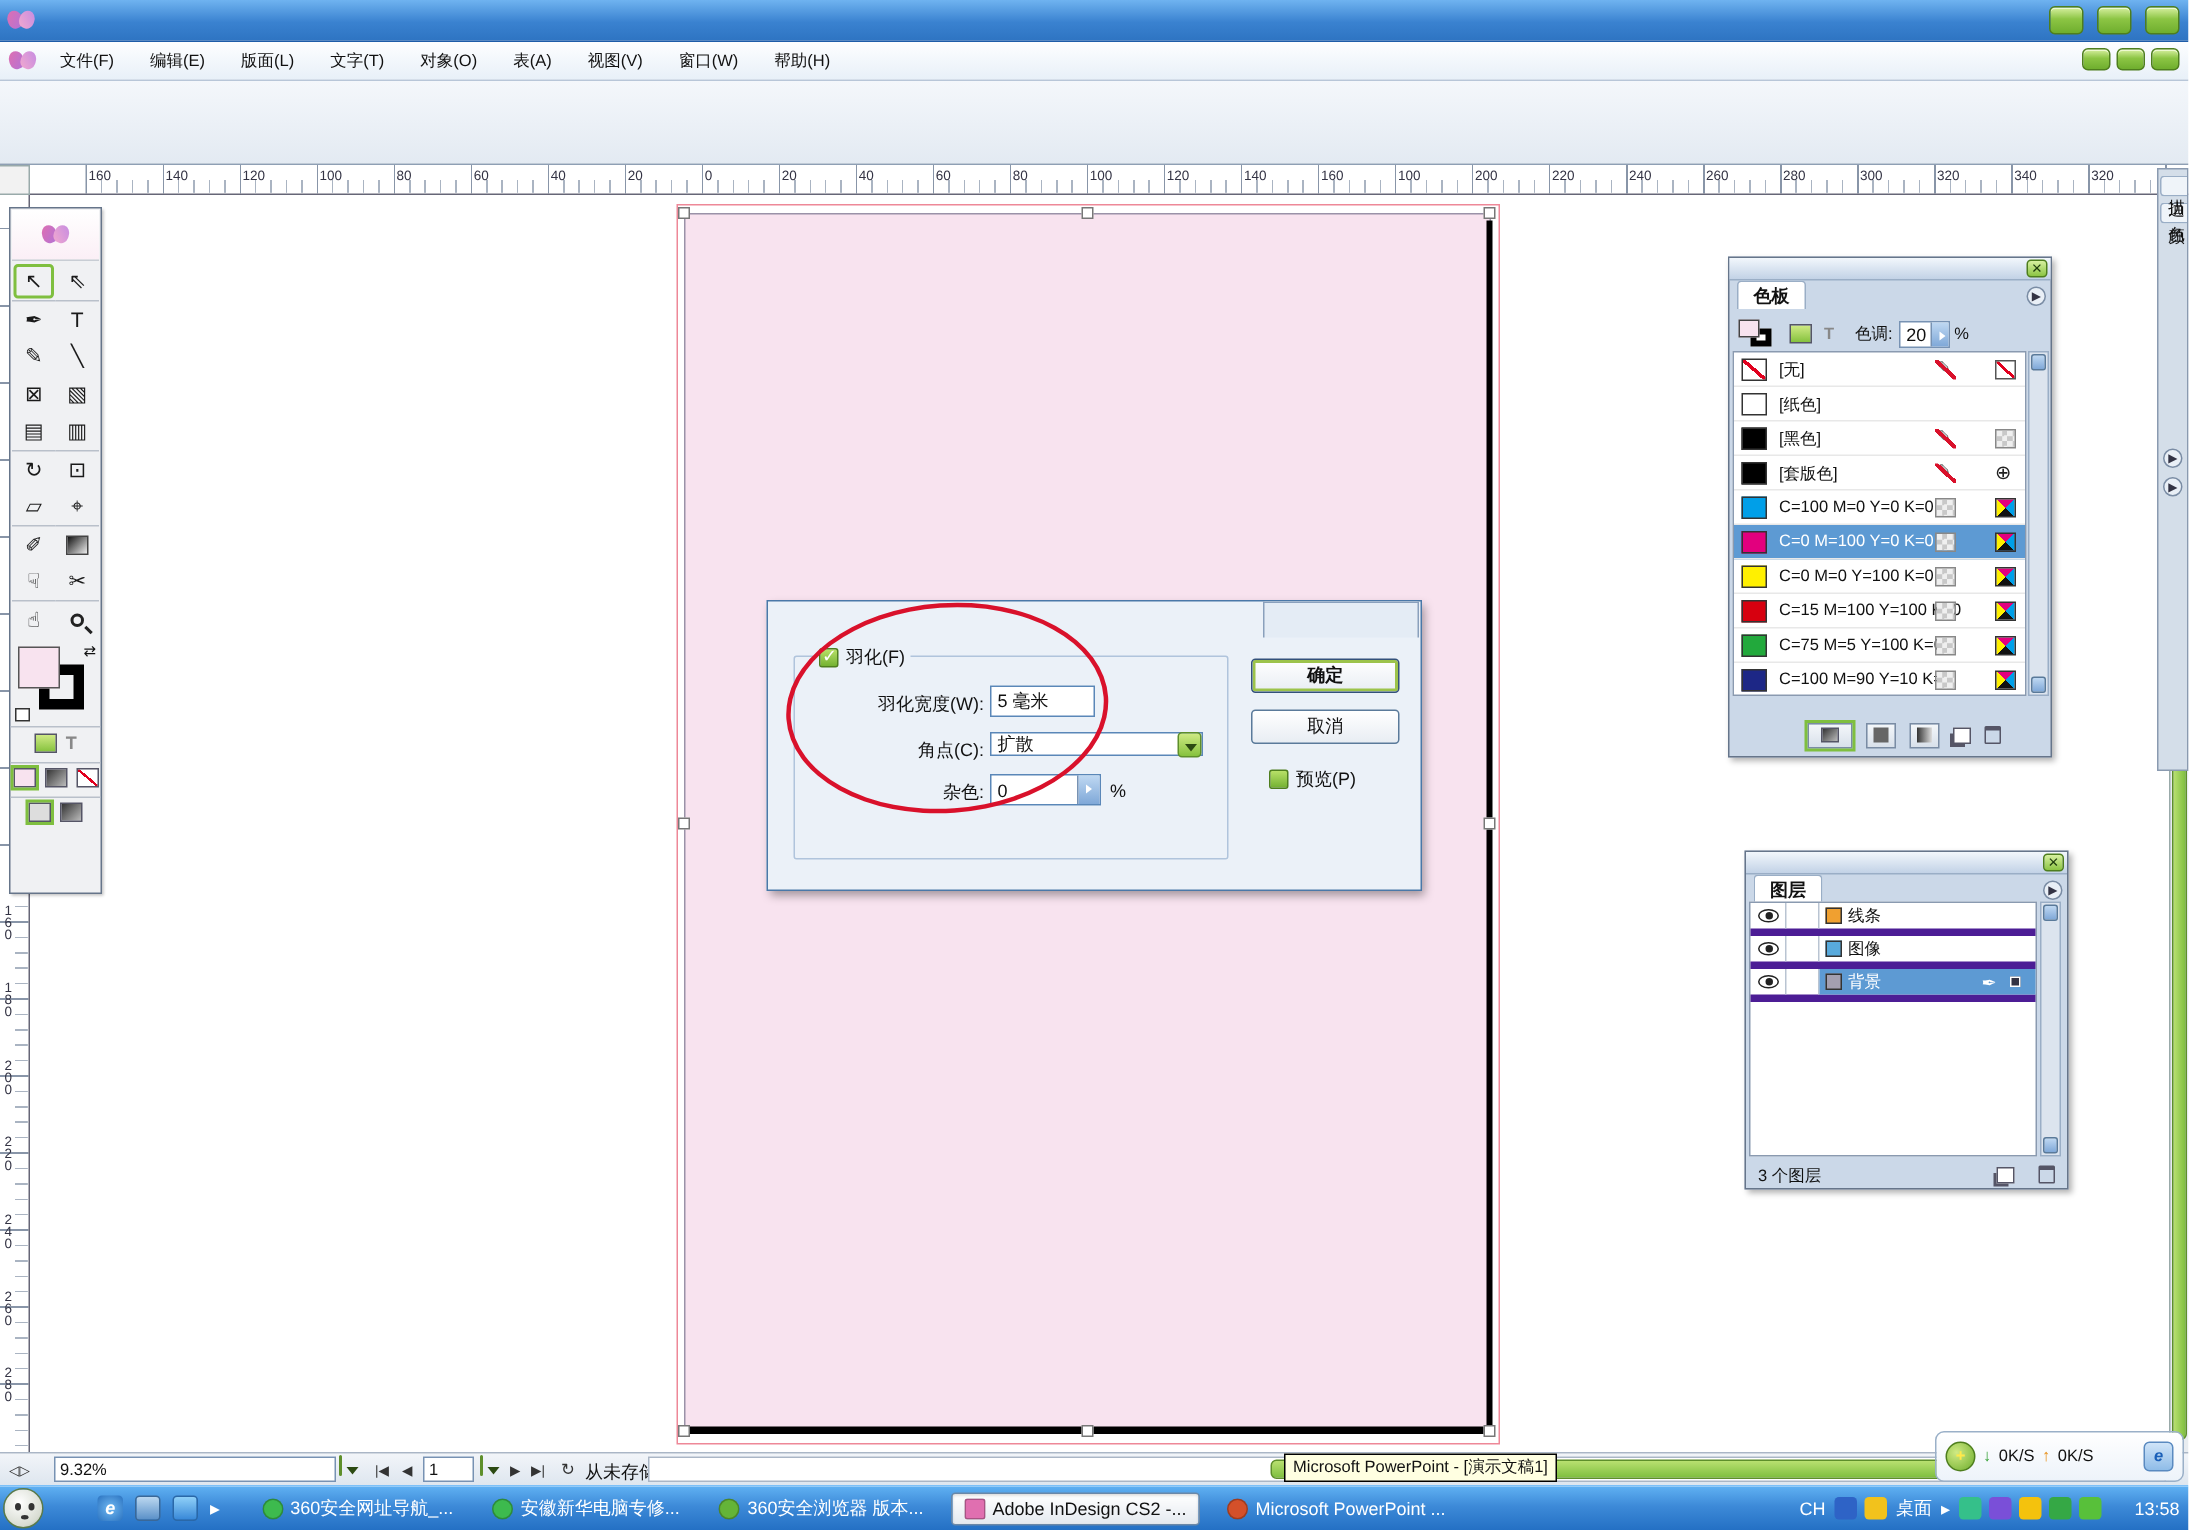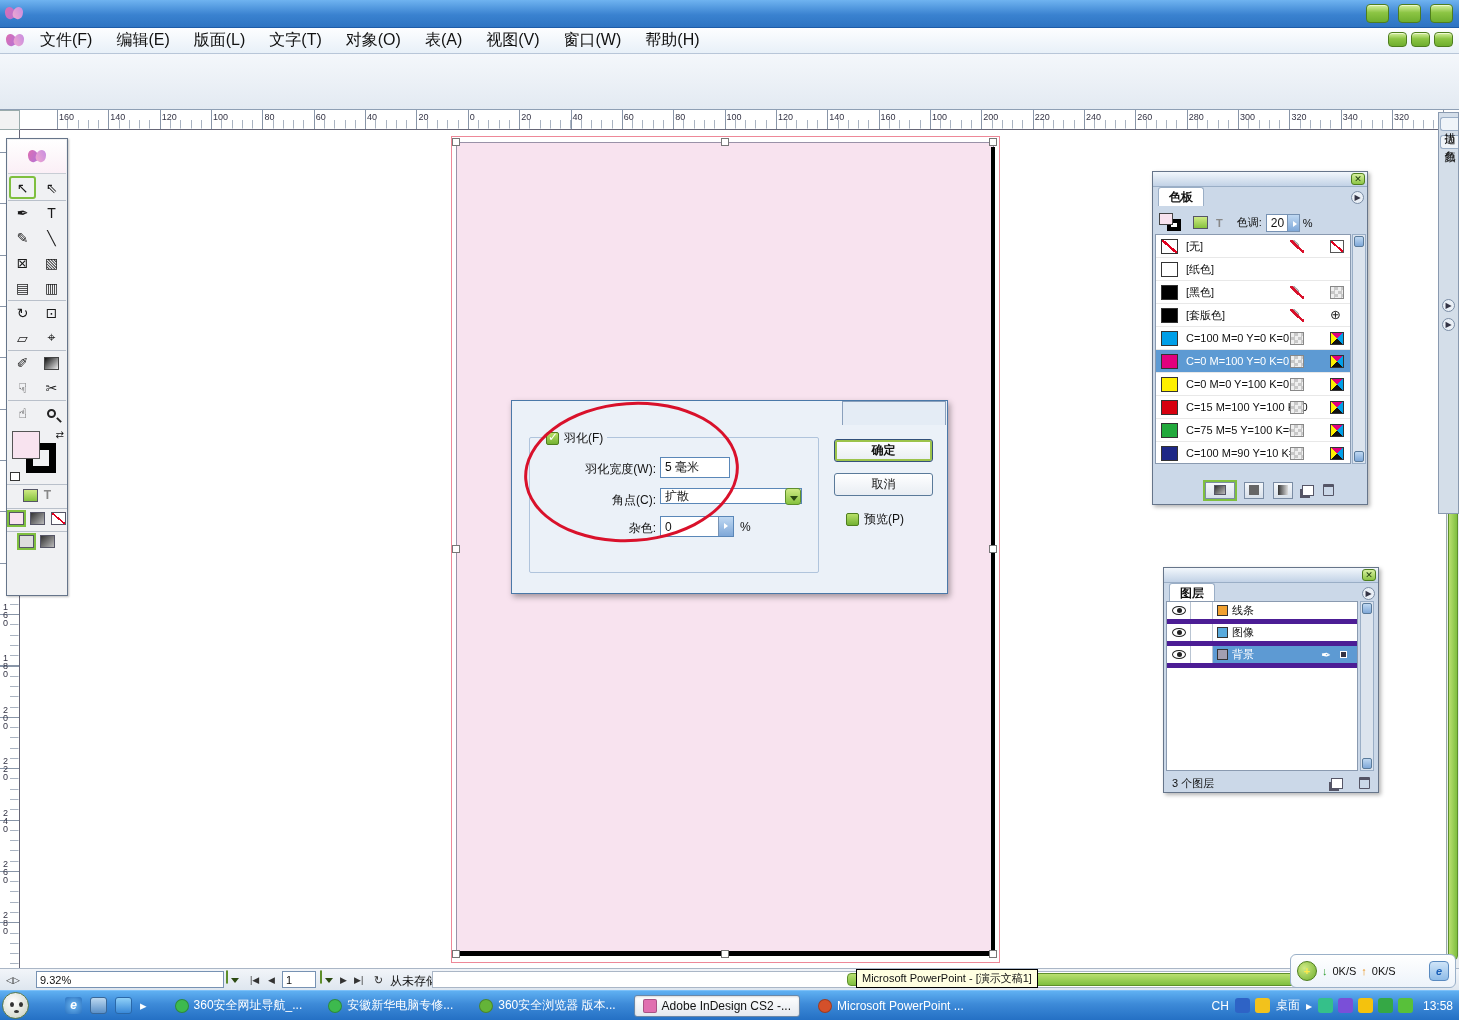--- a/index.html
+++ b/index.html
@@ -11,21 +11,21 @@
   #titlebar{left:0;top:0;width:1459px;height:28px;background:linear-gradient(#6FB3F0,#3A82D0 55%,#2E74C2);border-bottom:1px solid #1E5CA8;display:flex;align-items:center}
   #titlebar .title{position:absolute;left:0;right:0;text-align:center;color:#fff;font-weight:bold;font-size:13px;text-shadow:1px 1px 1px #1A4F92}
   .butterfly{width:18px;height:14px;position:relative;display:inline-block}
   .butterfly::before,.butterfly::after{content:"";position:absolute;width:10px;height:12px;border-radius:60% 60% 50% 50%;background:linear-gradient(135deg,#E06FB0,#B173D8)}
   .butterfly::before{left:0;transform:rotate(-20deg)}
   .butterfly::after{right:0;transform:rotate(20deg);background:linear-gradient(45deg,#F2A9CE,#C58BE2)}
   .winbtn{width:23px;height:19px;border-radius:4px;background:linear-gradient(#D7F0A0,#8CC544 45%,#6FAE2E);border:1px solid #4E7E1E;box-shadow:inset 0 1px 0 #EDF9D0}
   .winbtn.sm{width:19px;height:15px}
   #menubar{left:0;top:28px;width:1459px;height:26px;background:linear-gradient(#FDFEFF,#E8F0F8);border-bottom:1px solid #B8C6D8;display:flex;align-items:center;gap:0}
   #menus{display:flex;gap:8px;margin-left:8px}
-  #menus span{padding:2px 8px;font-size:16px}
+  #menus span{padding:2px 8px;font-size:11px}
   #docbtns{position:absolute;right:6px;top:4px;display:flex;gap:4px}
 
   
   #controlbar{left:0;top:54px;width:1459px;height:56px;background:linear-gradient(#F4F7FB,#E3EAF2);border-bottom:1px solid #8E9FB4}
   .clabel{font-size:11px;font-weight:bold;color:#222}
   .fld{background:#fff;border:1px solid #7792B3;font-size:11px;display:flex;align-items:center;overflow:hidden;white-space:nowrap}
   .spin{width:11px;align-self:stretch;background:linear-gradient(#CFEA84,#86C23E);border-right:1px solid #7792B3;position:relative;flex:none}
   .spin::before,.spin::after{content:"";position:absolute;left:2px;border-left:3px solid transparent;border-right:3px solid transparent}
   .spin::before{top:2px;border-bottom:4px solid #2C4A12}
   .spin::after{bottom:2px;border-top:4px solid #2C4A12}
@@ -171,21 +171,21 @@
   #startorb::after{content:"";position:absolute;left:11px;top:17px;width:5px;height:3px;border-radius:50%;background:#333}
   .ql{display:flex;align-items:center;gap:8px;margin:0 6px 0 36px}
   .qlico{width:17px;height:17px;border-radius:3px;text-align:center;line-height:16px;font-size:12px}
   #tasks{display:flex;align-items:center;gap:10px;margin-left:14px;flex:1;min-width:0}
   .task{display:flex;align-items:center;gap:5px;font-size:12px;color:#fff;white-space:nowrap;padding:3px 8px;border-radius:3px}
   .task .tico{width:14px;height:14px;border-radius:50%;flex:none;border:1px solid rgba(0,0,0,.25)}
   .task.active{background:linear-gradient(#FFFFFF,#E4E9EF);color:#111;border:1px solid #6A88A8;box-shadow:inset 0 1px 2px rgba(0,0,0,.15)}
   .task.active .tico,.task.light .tico{border-radius:2px}
   #tray{display:flex;align-items:center;gap:6px;margin-right:6px;font-size:12px}
   .tico-sq{width:15px;height:15px;border-radius:3px;display:inline-block}
-  #clock{font-size:12px;margin-left:4px}
+  #clock{font-size:12px;margin-left:16px}
 </style>
 </head>
 <body>
 
 <div id="root">
 
   <div class="a" id="titlebar">
     <span class="butterfly" style="margin-left:5px"></span>
     <div class="a" style="right:6px;top:4px;display:flex;gap:9px">
       <span class="winbtn"></span>

